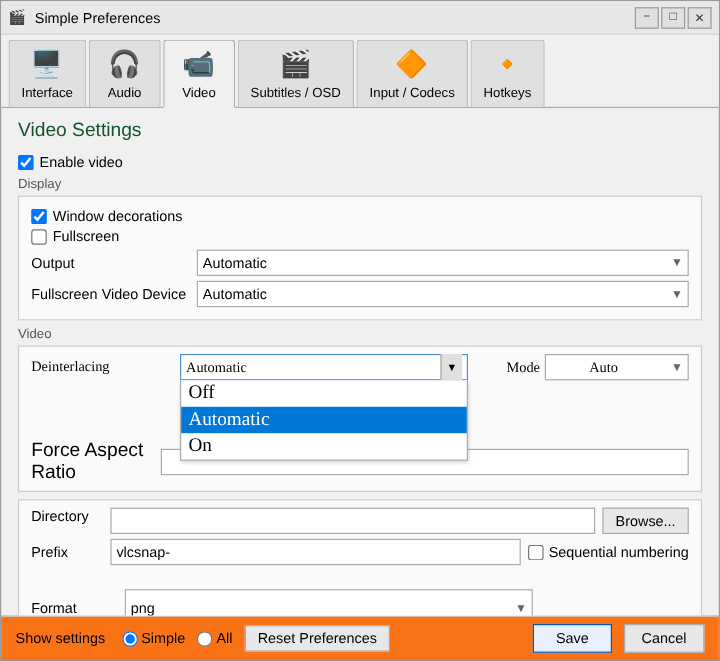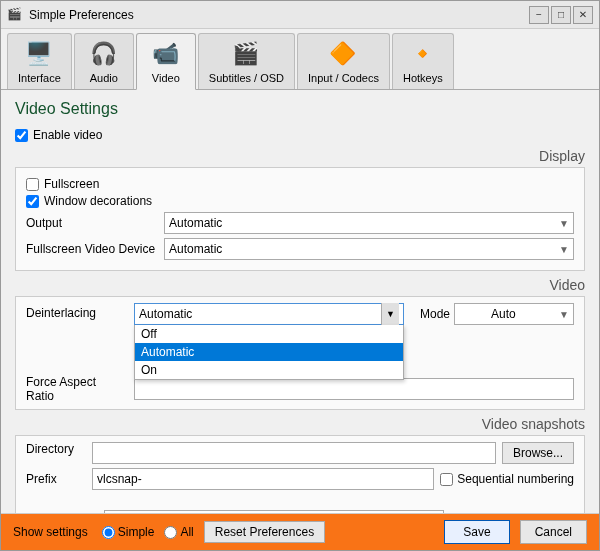--- a/index.html
+++ b/index.html
@@ -108,24 +108,23 @@
     }
     .page-title {
       font-size: 16px;
       font-weight: normal;
       color: #14532d;
       margin-bottom: 10px;
     }
 
     
     .section-label {
-      font-size: 14px;
+      font-size: 11px;
       color: #555;
       margin: 6px 0 3px;
-      text-align: right;
     }
 
     .checkbox-row {
       display: flex;
       align-items: center;
       gap: 5px;
       margin: 3px 0;
       font-size: 12px;
     }
     .checkbox-row input[type=checkbox] {
@@ -142,22 +141,23 @@
     
     .video-section {
       border: 1px solid #ccc;
       padding: 6px 10px;
       margin-bottom: 6px;
       background: #fafafa;
     }
     .deinterlacing-row {
       display: flex;
       align-items: flex-start;
-      gap: 8px;
+      gap: 24px;
       position: relative;
+      font-family: Liberation Serif, serif;
     }
     .deinterlacing-label {
       width: 100px;
       font-size: 12px;
       padding-top: 3px;
     }
     .deinterlacing-dropdown-wrap {
       position: relative;
       flex: 1;
     }
@@ -189,21 +189,21 @@
       right: 0;
       background: white;
       border: 1px solid #aaa;
       border-top: none;
       z-index: 100;
       box-shadow: 1px 2px 4px rgba(0,0,0,0.2);
     }
     .dropdown-item {
       padding: 2px 6px;
       cursor: pointer;
-      font-size: 12px;
+      font-size: 16px;
     }
     .dropdown-item.selected {
       background: #0078d7;
       color: white;
     }
     .mode-row {
       display: flex;
       align-items: center;
       gap: 4px;
       margin-left: 8px;
@@ -211,21 +211,21 @@
     .mode-label { font-size: 12px; }
 
     .force-ratio-row {
       display: flex;
       align-items: center;
       gap: 8px;
       margin-top: 4px;
     }
     .force-ratio-label {
       width: 100px;
-      font-size: 12px;
+      font-size: 16px;
     }
     .force-ratio-input {
       flex: 1;
       border: 1px solid #aaa;
       height: 22px;
       padding: 0 4px;
       font-size: 12px;
       background: white;
     }
 
@@ -435,26 +435,26 @@
 
     <div class="checkbox-row">
       <input type="checkbox" checked="" style="">
       <span>Enable video</span>
     </div>
 
     <div>
       <div class="section-label">Display</div>
       <div class="display-section">
         <div class="checkbox-row">
+          <input type="checkbox" checked="" style="">
+          <span>Window decorations</span>
+        </div>
+        <div class="checkbox-row">
           <input type="checkbox" style="">
           <span>Fullscreen</span>
-        </div>
-        <div class="checkbox-row">
-          <input type="checkbox" checked="" style="">
-          <span>Window decorations</span>
         </div>
         <div class="output-row">
           <span class="output-label">Output</span>
           <div class="output-dropdown">
             <span>Automatic</span>
             <span class="dropdown-arrow">▼</span>
           </div>
         </div>
         <div class="output-row">
           <span class="output-label">Fullscreen Video Device</span>
@@ -491,21 +491,20 @@
           </div>
         </div>
         <div class="force-ratio-row" style="margin-top:50px;">
           <span class="force-ratio-label">Force Aspect Ratio</span>
           <input class="force-ratio-input" type="text" style="">
         </div>
       </div>
     </div>
 
     <div>
-      <div class="section-label">Video snapshots</div>
       <div class="snapshots-section">
         <div class="dir-row">
           <span class="dir-label">Directory</span>
           <input class="dir-input" type="text" style="">
           <button class="browse-btn">Browse...</button>
         </div>
         <div class="prefix-row">
           <span class="prefix-label">Prefix</span>
           <input class="prefix-input" type="text" value="vlcsnap-" style="">
           <div class="seq-checkbox-wrap">

